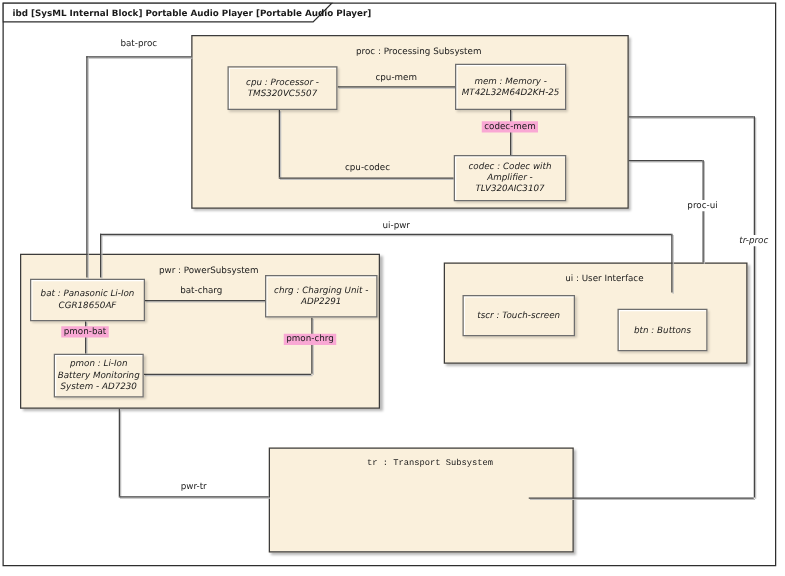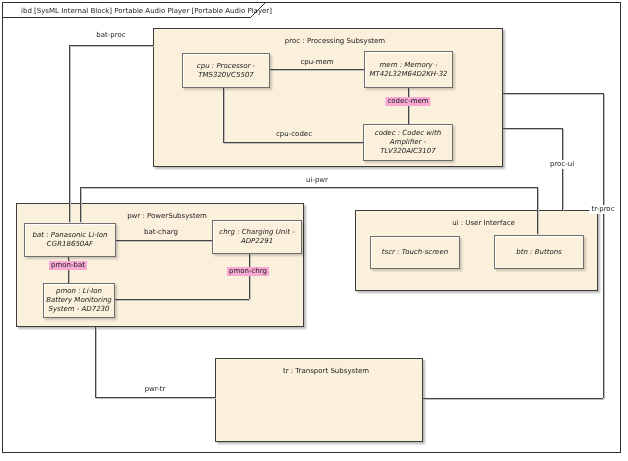--- a/index.html
+++ b/index.html
@@ -2,21 +2,21 @@
 <html><head>
 <meta charset="utf-8">
 <style>
   html,body{margin:0;padding:0;background:#fff;}
   body{width:628px;height:461px;position:relative;overflow:hidden;
        font-family:"DejaVu Sans","Liberation Sans",sans-serif;color:#1a1a1a;}
   .canvas{position:absolute;inset:0;}
   .frame{position:absolute;left:2px;top:2px;width:619px;height:451px;
          border:1px solid #2e2e2e;background:#fff;box-sizing:border-box;}
   .tab{position:absolute;left:2px;top:2px;width:266px;height:17px;}
-  .tab-title{position:absolute;left:19px;top:5px;font-size:7px;font-weight:normal;
+  .tab-title{position:absolute;left:8px;top:5px;font-size:7px;font-weight:bold;
              white-space:nowrap;letter-spacing:0;}
   .subsys{position:absolute;background:#FAF0DC;border:1px solid #3c3c3c;
           box-sizing:border-box;box-shadow:2px 2px 2px rgba(0,0,0,0.28);}
   .subsys-label{position:absolute;left:0;right:0;top:8px;text-align:center;
                 font-size:7px;white-space:nowrap;padding-left:14px;}
   .part{position:absolute;background:#FAF0DC;border:1px solid #6e6e6e;
         box-sizing:border-box;display:flex;align-items:center;justify-content:center;
         text-align:center;font-size:7px;line-height:9px;padding:2px;
         box-shadow:inset 1px 1px 0 #ffffff,1.5px 1.5px 2px rgba(0,0,0,0.18);font-style:italic;}
   .hline{position:absolute;height:1px;background:#454545;box-shadow:1px 1px 0 #bdbdbd;}
@@ -45,21 +45,21 @@
 
     <div class="hline" style="left:116px;top:40px;width:94px;"></div>
     <div class="vline" style="left:254px;top:59px;height:36px;"></div>
     <div class="vline" style="left:69px;top:59px;height:54px;"></div>
     <div class="hline" style="left:69px;top:113px;width:140px;"></div>
 
     <div class="part" style="left:28px;top:24px;width:88px;height:35px;">
       <span>cpu : Processor - TMS320VC5507</span>
     </div>
     <div class="part" style="left:210px;top:22px;width:89px;height:37px;">
-      <span>mem : Memory - MT42L32M64D2KH-32</span>
+      <span>mem : Memory - MT42L32M64D2KH-25</span>
     </div>
     <div class="part" style="left:209px;top:95px;width:90px;height:37px;">
       <span>codec : Codec with Amplifier - TLV320AIC3107</span>
     </div>
 
     <div class="clabel" style="left:163px;top:29px;">cpu-mem</div>
     <div class="clabel bg-beige" style="left:254px;top:68px;">codec-mem</div>
     <div class="clabel" style="left:140px;top:101px;">cpu-codec</div>
   </div>
 
@@ -85,44 +85,44 @@
     <div class="clabel bg-beige" style="left:51px;top:57px;">pmon-bat</div>
     <div class="clabel bg-beige" style="left:231px;top:63px;">pmon-chrg</div>
   </div>
 
   <div class="subsys" style="left:355px;top:210px;width:243px;height:81px;">
     <div class="subsys-label">ui : User Interface</div>
 
     <div class="part" style="left:14px;top:25px;width:90px;height:33px;">
       <span>tscr : Touch-screen</span>
     </div>
-    <div class="part" style="left:138px;top:24px;width:90px;height:34px;justify-content:center;">
+    <div class="part" style="left:138px;top:36px;width:72px;height:34px;justify-content:center;">
       <span>btn : Buttons</span>
     </div>
   </div>
 
-  <div class="subsys" style="left:215px;top:358px;width:208px;height:84px;">
+  <div class="subsys" style="left:215px;top:358px;width:244px;height:84px;font-family:Liberation Mono, monospace;">
     <div class="subsys-label">tr : Transport Subsystem</div>
   </div>
 
   <div class="hline" style="left:69px;top:45px;width:84px;"></div>
   <div class="vline" style="left:69px;top:45px;height:177px;"></div>
   <div class="clabel" style="left:111px;top:31px;">bat-proc</div>
 
   <div class="hline" style="left:80px;top:187px;width:457px;"></div>
   <div class="vline" style="left:80px;top:187px;height:35px;"></div>
   <div class="vline" style="left:537px;top:187px;height:47px;"></div>
   <div class="clabel" style="left:309px;top:176px;padding-left:16px;">ui-pwr</div>
 
   <div class="hline" style="left:503px;top:128px;width:59px;"></div>
   <div class="vline" style="left:562px;top:128px;height:82px;"></div>
   <div class="clabel bg-white" style="left:562px;top:160px;">proc-ui</div>
 
   <div class="hline" style="left:503px;top:93px;width:100px;"></div>
   <div class="vline" style="left:603px;top:93px;height:305px;"></div>
   <div class="hline" style="left:423px;top:398px;width:180px;"></div>
-  <div class="clabel bg-white" style="left:603px;top:205px;">tr-proc</div>
+  <div class="clabel bg-white" style="left:603px;top:188px;font-style:italic;">tr-proc</div>
 
   <div class="vline" style="left:95px;top:327px;height:70px;"></div>
   <div class="hline" style="left:95px;top:397px;width:120px;"></div>
   <div class="clabel" style="left:155px;top:385px;">pwr-tr</div>
 
 </div>
 
 </body></html>

